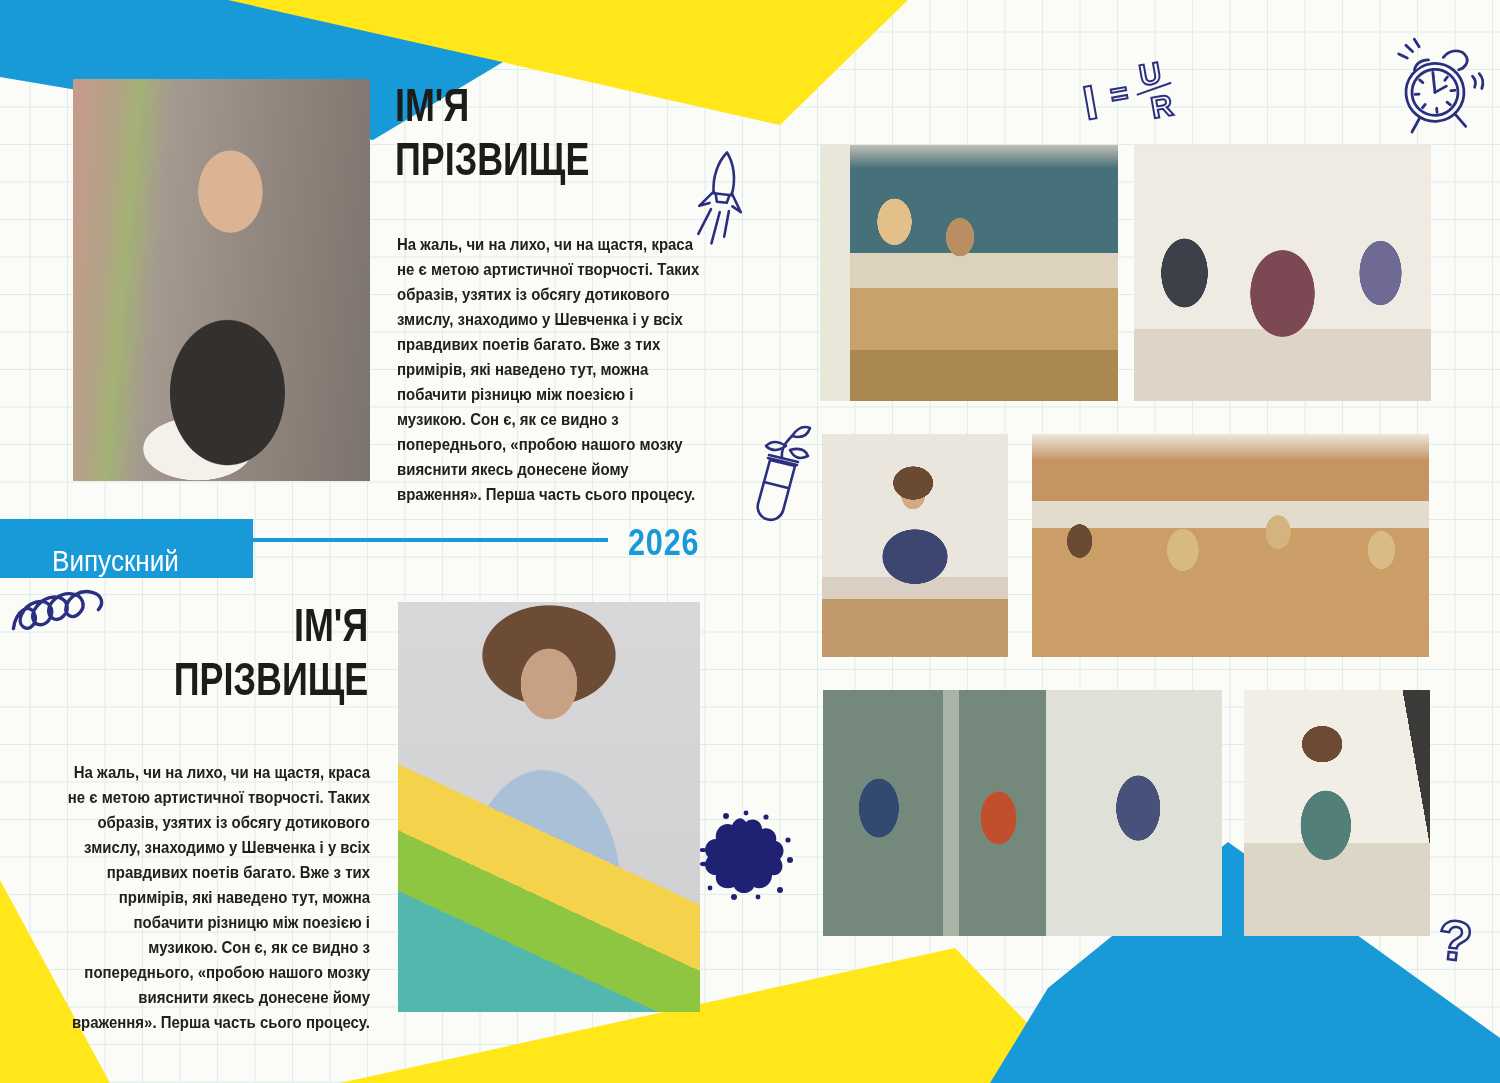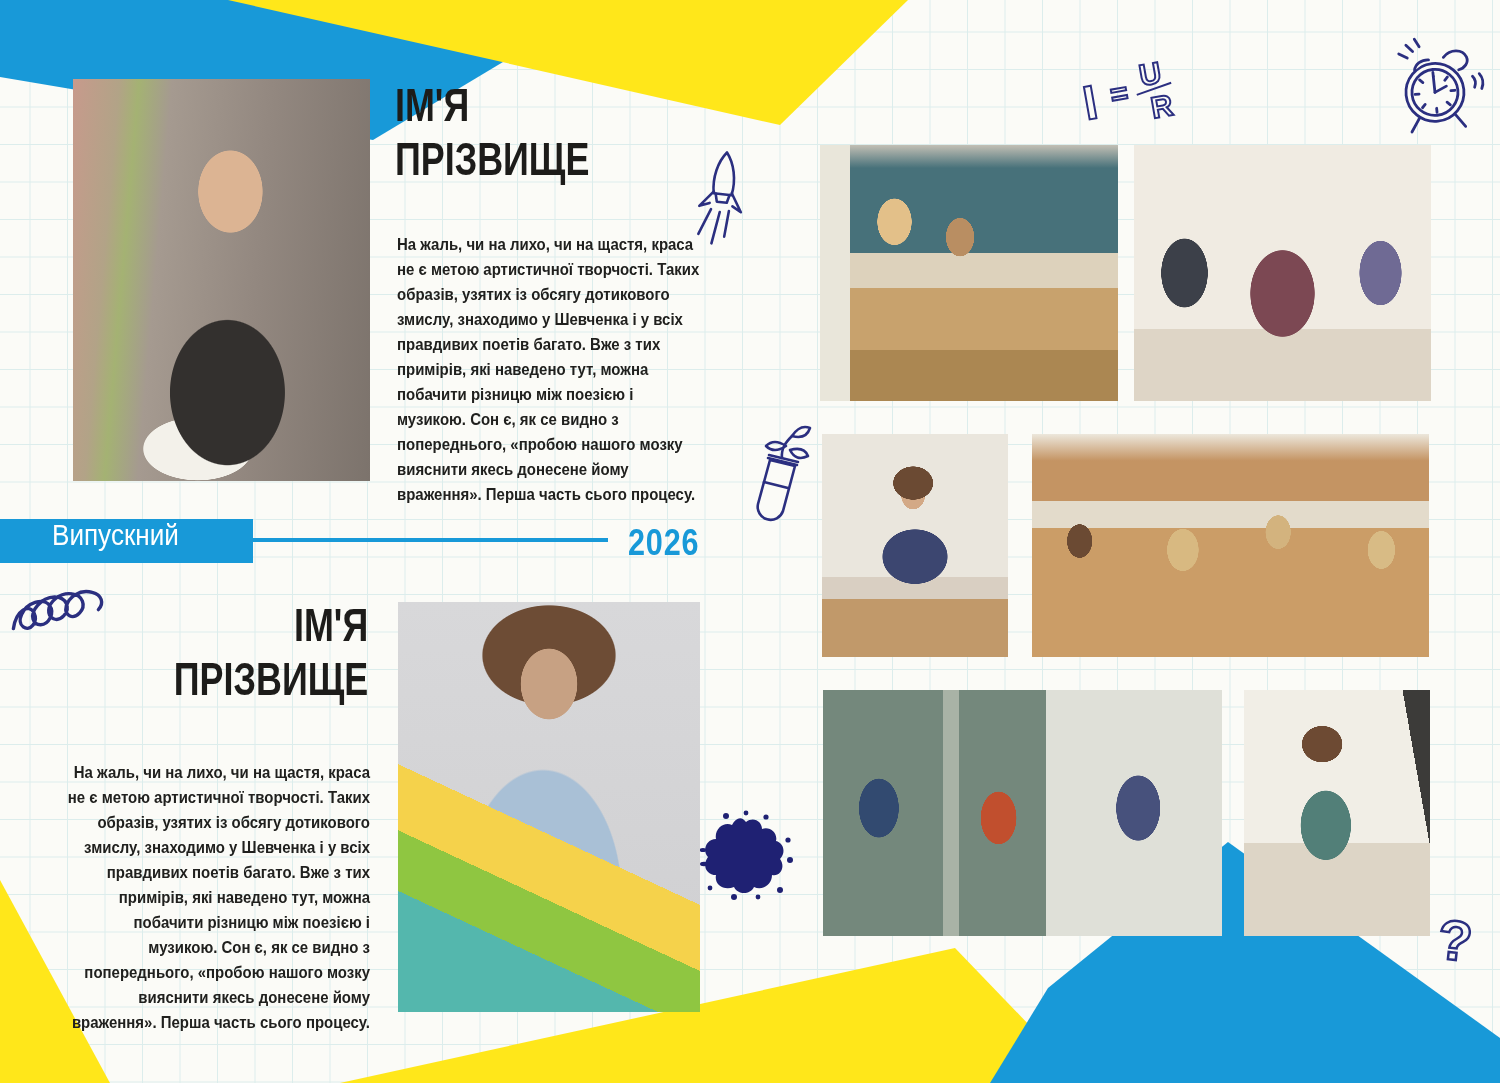--- a/index.html
+++ b/index.html
@@ -74,22 +74,22 @@
       linear-gradient(180deg,#f1eee6 0 62%,#ddd5c6 62%);}
 
   .title{position:absolute;z-index:4;font-weight:700;font-size:46px;line-height:54px;
     color:#1d1c1a;letter-spacing:0px;white-space:nowrap;}
   .title-1{left:395px;top:78px;transform:scaleX(0.78);transform-origin:top left;}
   .title-2{right:1132px;top:598px;text-align:right;transform:scaleX(0.78);transform-origin:top right;}
   .para{position:absolute;z-index:4;width:345px;font-weight:700;font-size:17px;line-height:25px;color:#20201e;}
   .para-1{left:397px;top:232px;transform:scaleX(0.88);transform-origin:top left;}
   .para-2{right:1130px;top:760px;text-align:right;transform:scaleX(0.88);transform-origin:top right;}
 
-  .banner{position:absolute;z-index:4;left:0;top:519px;width:253px;height:44px;background:#1899d8;
-    display:flex;align-items:flex-start;}
+  .banner{position:absolute;z-index:4;left:0;top:519px;width:253px;height:59px;background:#1899d8;
+    display:flex;align-items:flex-end;}
   .banner-label{color:#ffffff;font-size:29px;font-weight:400;margin-left:52px;
     transform:scaleX(0.9);transform-origin:center left;white-space:nowrap;}
   .banner-line{position:absolute;z-index:4;left:253px;top:538px;width:355px;height:4px;background:#1899d8;}
   .year{position:absolute;z-index:4;left:628px;top:522px;color:#1899d8;font-size:36px;font-weight:700;
     transform:scaleX(0.85);transform-origin:top left;letter-spacing:1px;}
 
   .doodle{position:absolute;z-index:2;}
   .doodle svg{display:block;width:100%;height:100%;}
   .d-rocket{left:688px;top:148px;width:64px;height:104px;transform:rotate(6deg);}
   .d-formula{left:1072px;top:50px;width:116px;height:82px;}

